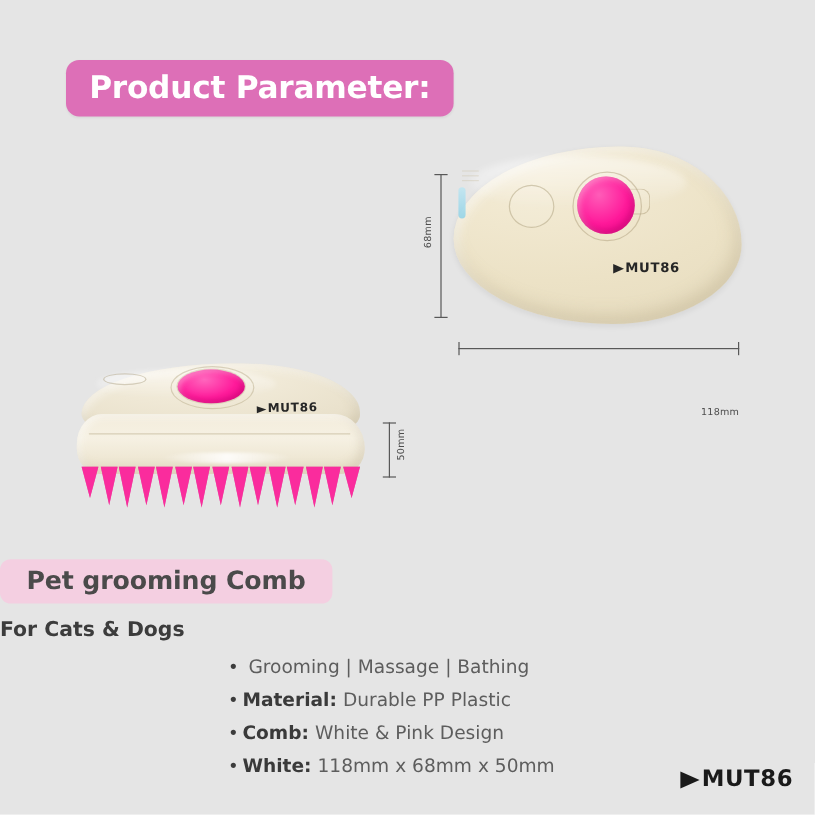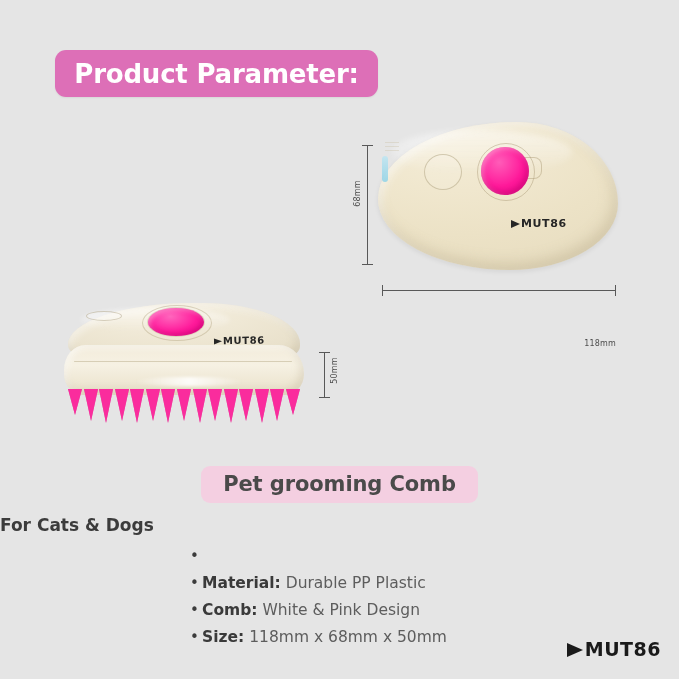--- a/index.html
+++ b/index.html
@@ -414,21 +414,20 @@
 
   
   .info-block {
     position: absolute;
     left: 0;
     top: 466px;
     width: 679px;
   }
   .pill-wrap {
     display: flex;
-    justify-content: center;
   }
   .subtitle-pill {
     background: #f4cfe1;
     border-radius: 9px;
     padding: 6px 22px 7px 22px;
     color: #4a4a4a;
     font-size: 21px;
     font-weight: bold;
     letter-spacing: -0.1px;
     white-space: nowrap;
@@ -580,34 +579,35 @@
 
   <div class="info-block">
     <div class="pill-wrap">
       <div class="subtitle-pill">Pet grooming Comb</div>
     </div>
     <div class="audience">For Cats &amp; Dogs</div>
 
     <ul class="spec-list">
       <li class="spec-item">
         <span class="spec-bullet">•</span>
+        <span class="spec-value">Grooming  |  Massage  |  Bathing</span>
       </li>
       <li class="spec-item">
         <span class="spec-bullet">•</span>
         <span class="spec-label">Material:</span>
         <span class="spec-value">Durable PP Plastic</span>
       </li>
       <li class="spec-item">
         <span class="spec-bullet">•</span>
         <span class="spec-label">Comb:</span>
         <span class="spec-value">White &amp; Pink Design</span>
       </li>
       <li class="spec-item">
         <span class="spec-bullet">•</span>
-        <span class="spec-label">Size:</span>
+        <span class="spec-label">White:</span>
         <span class="spec-value">118mm x 68mm x 50mm</span>
       </li>
     </ul>
   </div>
 
   <div class="footer-logo">
     <span class="logo-mark"></span>
     <span class="logo-word">MUT86</span>
   </div>
 

